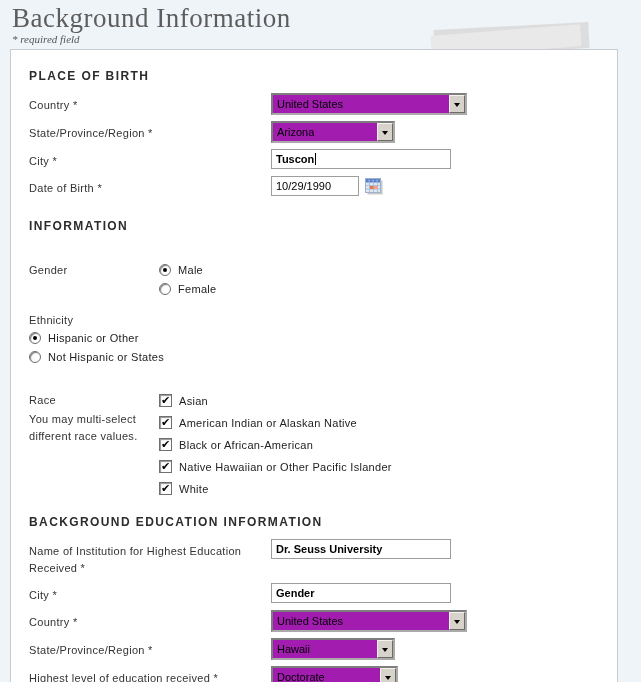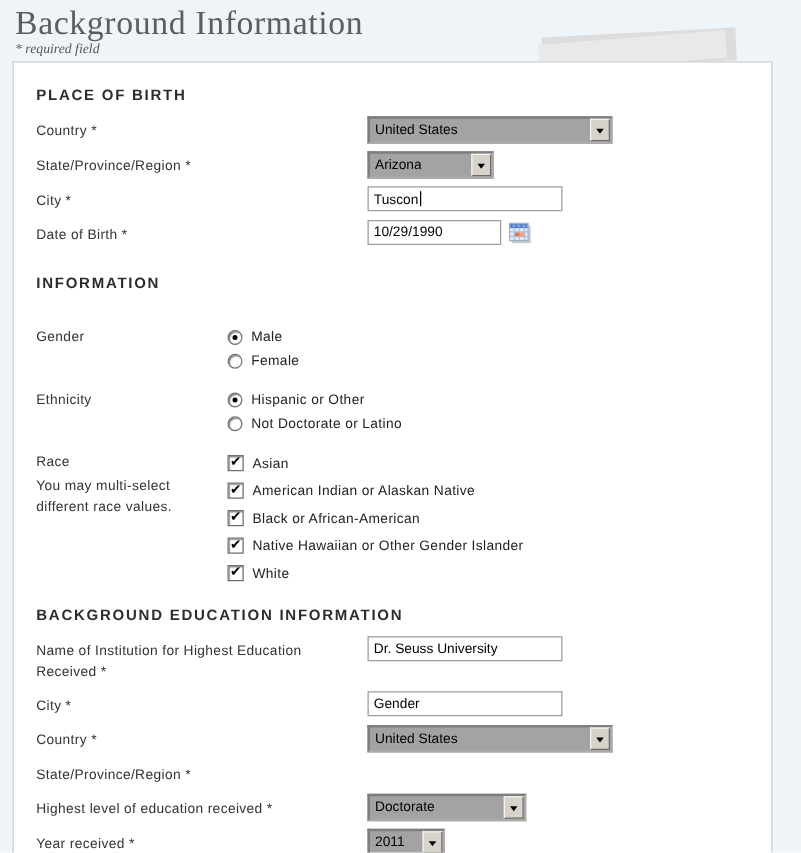--- a/index.html
+++ b/index.html
@@ -33,55 +33,55 @@
     background:#ffffff; border:1px solid #c7cdd3;
     padding:19px 18px 80px 18px;
     min-height:700px;
   }
   .sec-h {
     font-size:12px; font-weight:bold; color:#2c2c2c;
     letter-spacing:1.4px; margin-bottom:10px;
   }
   .sec-gap { margin-top:22px; }
   
-  .row { display:flex; align-items:flex-start; margin-bottom:6px;gap:23px; }
+  .row { display:flex; align-items:flex-start; margin-bottom:6px; }
   .lbl {
     width:242px; flex:none;
     font-size:11px; letter-spacing:0.3px; color:#333;
     padding-top:4px; line-height:17px;
   }
   .lbl-narrow { width:130px; flex:none; font-size:11px; letter-spacing:0.3px; color:#333; padding-top:1px; line-height:17px; }
   .lbl-note { max-width:122px; line-height:17px; margin-top:2px; }
   
   .wsel {
-    height:22px; background:#a3a3a3;
+    height:22px; background:#a21caf;
     border:2px solid #7e7e7e;
     border-right-color:#aaaaaa; border-bottom-color:#aaaaaa;
     display:flex; align-items:center; justify-content:space-between;
     font-size:11px; color:#000; padding-left:4px; cursor:default;
   }
   .sval { white-space:nowrap; overflow:hidden; }
   .sbtn {
     flex:none; width:16px; align-self:stretch;
     background:#d7d3cb;
     border:1px solid #f4f3f0;
     border-right-color:#6f6b64; border-bottom-color:#6f6b64;
     outline:0;
     display:flex; align-items:center; justify-content:center;
   }
   .sbtn::after { content:""; width:0; height:0; border:3px solid transparent; border-top:4px solid #000; margin-top:4px; }
-  .w196 { width:196px; } .w126 { width:101px; } .w130 { width:127px; }
+  .w196 { width:196px; } .w126 { width:124px; } .w130 { width:127px; }
   .w62  { width:62px;  } .w286 { width:286px; }
   
   .tin {
     height:20px; background:#fff; border:1px solid #9d9d9d;
     font-size:11px; color:#000; padding:3px 4px 0 4px; cursor:text;
     white-space:nowrap; overflow:hidden;
   }
-  .w150 { width:156px; } .w88 { width:107px; }
+  .w150 { width:180px;font-weight:bold; } .w88 { width:88px; }
   .caret { display:inline-block; width:1px; height:12px; background:#000; vertical-align:-2px; margin-left:1px; }
   
   .opts { display:flex; flex-direction:column; gap:7px; padding-top:3px;text-align:right; }
   .opts-cb { gap:9px; }
   .opt { display:flex; align-items:center; gap:7px; font-size:11px; letter-spacing:0.3px; color:#222; cursor:default; }
   .radio {
     flex:none; width:12px; height:12px; border-radius:50%;
     background:#fff; border:1px solid #6f6f6f;
     box-shadow:inset 1px 1px 1px rgba(60,60,60,.65);
     position:relative;
@@ -91,21 +91,21 @@
     flex:none; width:13px; height:13px;
     background:#fff; border:1px solid #6f6f6f;
     box-shadow:inset 1px 1px 1px rgba(60,60,60,.55);
     position:relative;
   }
   .cb.on::after { content:"\2714"; position:absolute; left:1px; top:-1px; font-size:11px; line-height:13px; color:#000; }
   
   .dob-wrap { display:flex; align-items:flex-start; gap:6px; }
   .cal { margin-top:2px; cursor:pointer; }
   .gender-block { margin-bottom:16px;margin-top:28px; }
-  .eth-block { margin-bottom:16px; }
+  .eth-block { margin-bottom:28px;flex-direction:column; }
   .race-block { margin-bottom:4px; }
   .edu-sec { margin-top:20px; }
 </style>
 </head>
 <body>
 
 <div class="hdr">
   <div class="title">Background Information</div>
   <div class="req">* required field</div>
 </div>
@@ -181,21 +181,21 @@
 
   <div class="row eth-block">
     <div class="lbl-narrow">Ethnicity</div>
     <div class="opts">
       <div class="opt">
         <span class="radio on"></span>
         <span>Hispanic or Other</span>
       </div>
       <div class="opt">
         <span class="radio"></span>
-        <span>Not Doctorate or Latino</span>
+        <span>Not Hispanic or States</span>
       </div>
     </div>
   </div>
 
   <div class="row race-block">
     <div class="lbl-narrow">
       <div>Race</div>
       <div class="lbl-note">You may multi-select different race values.</div>
     </div>
     <div class="opts opts-cb">
@@ -206,21 +206,21 @@
       <div class="opt">
         <span class="cb on"></span>
         <span>American Indian or Alaskan Native</span>
       </div>
       <div class="opt">
         <span class="cb on"></span>
         <span>Black or African-American</span>
       </div>
       <div class="opt">
         <span class="cb on"></span>
-        <span>Native Hawaiian or Other Gender Islander</span>
+        <span>Native Hawaiian or Other Pacific Islander</span>
       </div>
       <div class="opt">
         <span class="cb on"></span>
         <span>White</span>
       </div>
     </div>
   </div>
 
   <div class="sec-h edu-sec">BACKGROUND EDUCATION INFORMATION</div>
 
@@ -237,20 +237,24 @@
   <div class="row">
     <div class="lbl">Country *</div>
     <div class="wsel w196">
       <span class="sval">United States</span>
       <span class="sbtn"></span>
     </div>
   </div>
 
   <div class="row">
     <div class="lbl">State/Province/Region *</div>
+    <div class="wsel w126">
+      <span class="sval">Hawaii</span>
+      <span class="sbtn"></span>
+    </div>
   </div>
 
   <div class="row">
     <div class="lbl">Highest level of education received *</div>
     <div class="wsel w130">
       <span class="sval">Doctorate</span>
       <span class="sbtn"></span>
     </div>
   </div>
 

